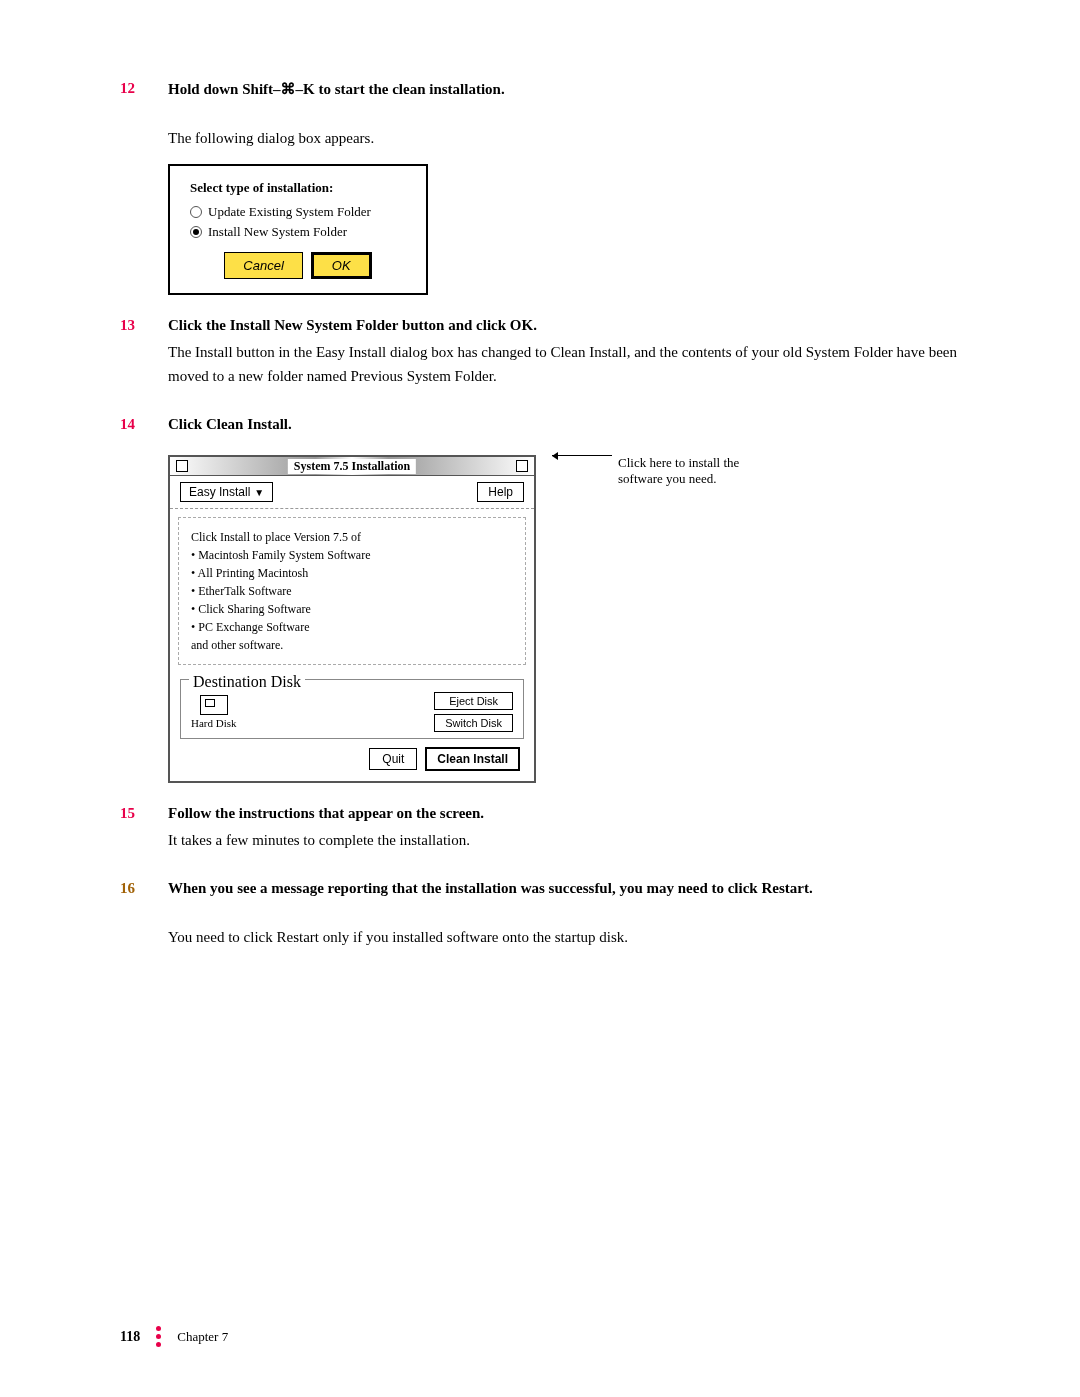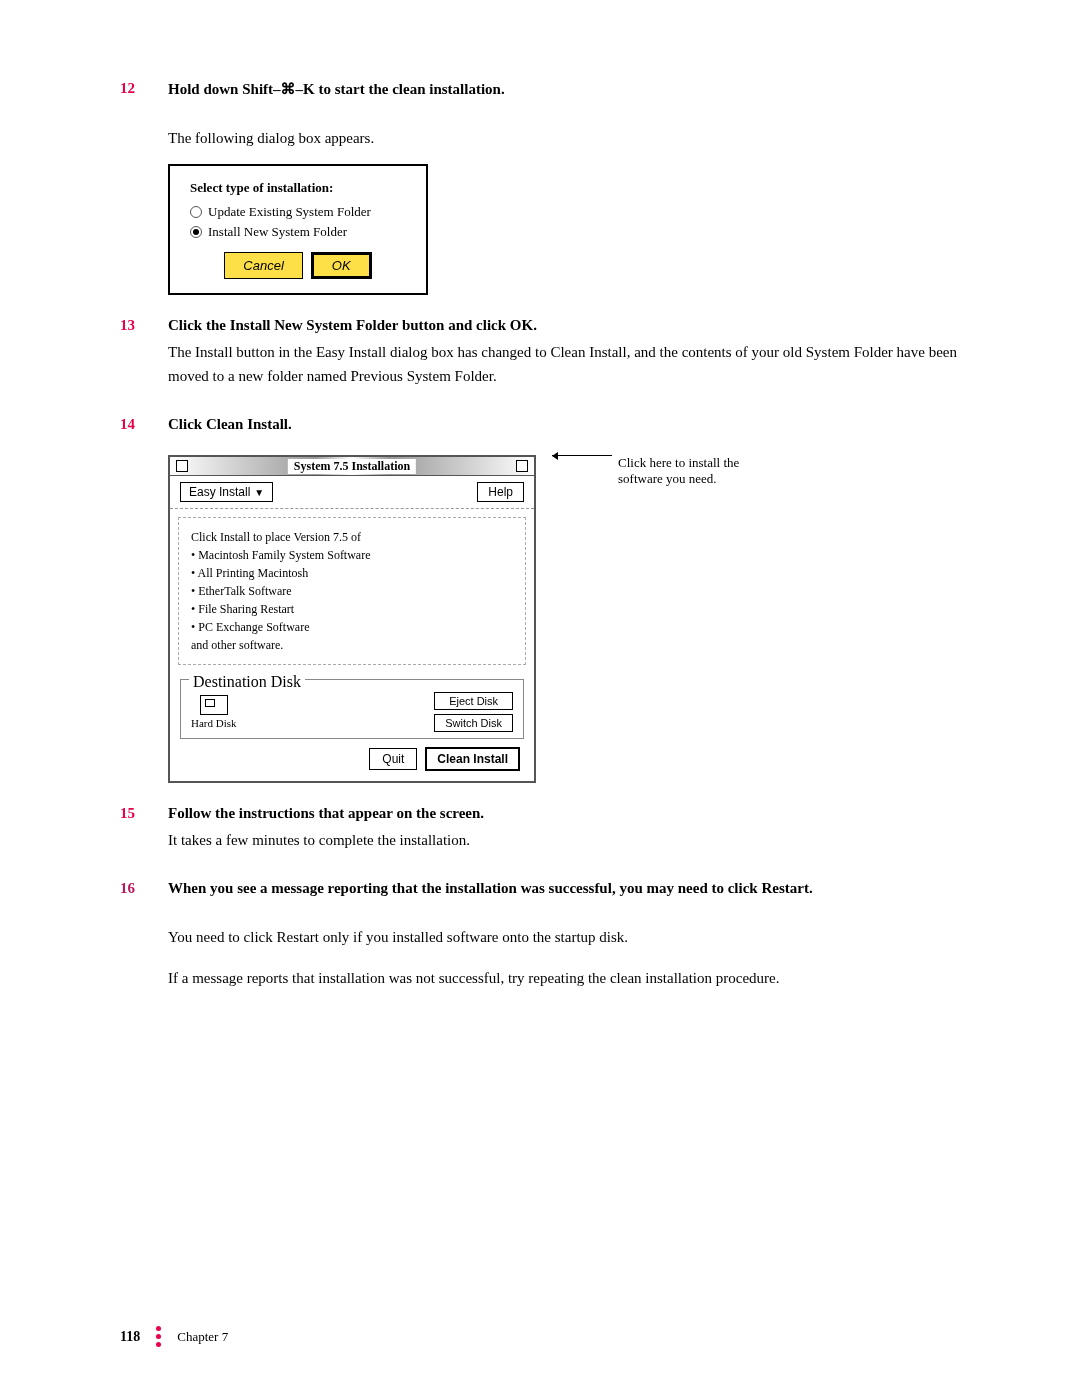--- a/index.html
+++ b/index.html
@@ -455,21 +455,21 @@
           <span class="dropdown-arrow">▼</span>
         </button>
         <button class="help-btn">Help</button>
       </div>
 
       <div class="win-content">
         <p>Click Install to place Version 7.5 of</p>
         <p>• Macintosh Family System Software</p>
         <p>• All Printing Macintosh</p>
         <p>• EtherTalk Software</p>
-        <p>• File Sharing Restart</p>
+        <p>• Click Sharing Software</p>
         <p>• PC Exchange Software</p>
         <p>and other software.</p>
       </div>
 
       <div class="win-bottom">
         <div class="destination-section">
           <span class="destination-label">Destination Disk</span>
           <div class="dest-row">
             <div class="dest-left">
               <div class="hd-icon"></div>
@@ -501,28 +501,27 @@
 
   <div class="step-block step-gap">
     <div class="step-number">15</div>
     <div class="step-content">
       <div class="step-title">Follow the instructions that appear on the screen.</div>
       <div class="step-body">It takes a few minutes to complete the installation.</div>
     </div>
   </div>
 
   <div class="step-block step-gap">
-    <div class="step-number" style="color:#be185d; font-weight:bold;">16</div>
+    <div class="step-number" style="color:#a16207; font-weight:bold;">16</div>
     <div class="step-content">
       <div class="step-title">When you see a message reporting that the installation was successful, you may need to click Restart.</div>
     </div>
   </div>
 
   <div class="body-text">You need to click Restart only if you installed software onto the startup disk.</div>
-  <div class="body-text">If a message reports that installation was not successful, try repeating the clean installation procedure.</div>
 
   <div class="page-footer">
     <span class="page-number">118</span>
     <div class="footer-dots">
       <div class="footer-dot"></div>
       <div class="footer-dot"></div>
       <div class="footer-dot"></div>
     </div>
     <span class="footer-chapter">Chapter 7</span>
   </div>

